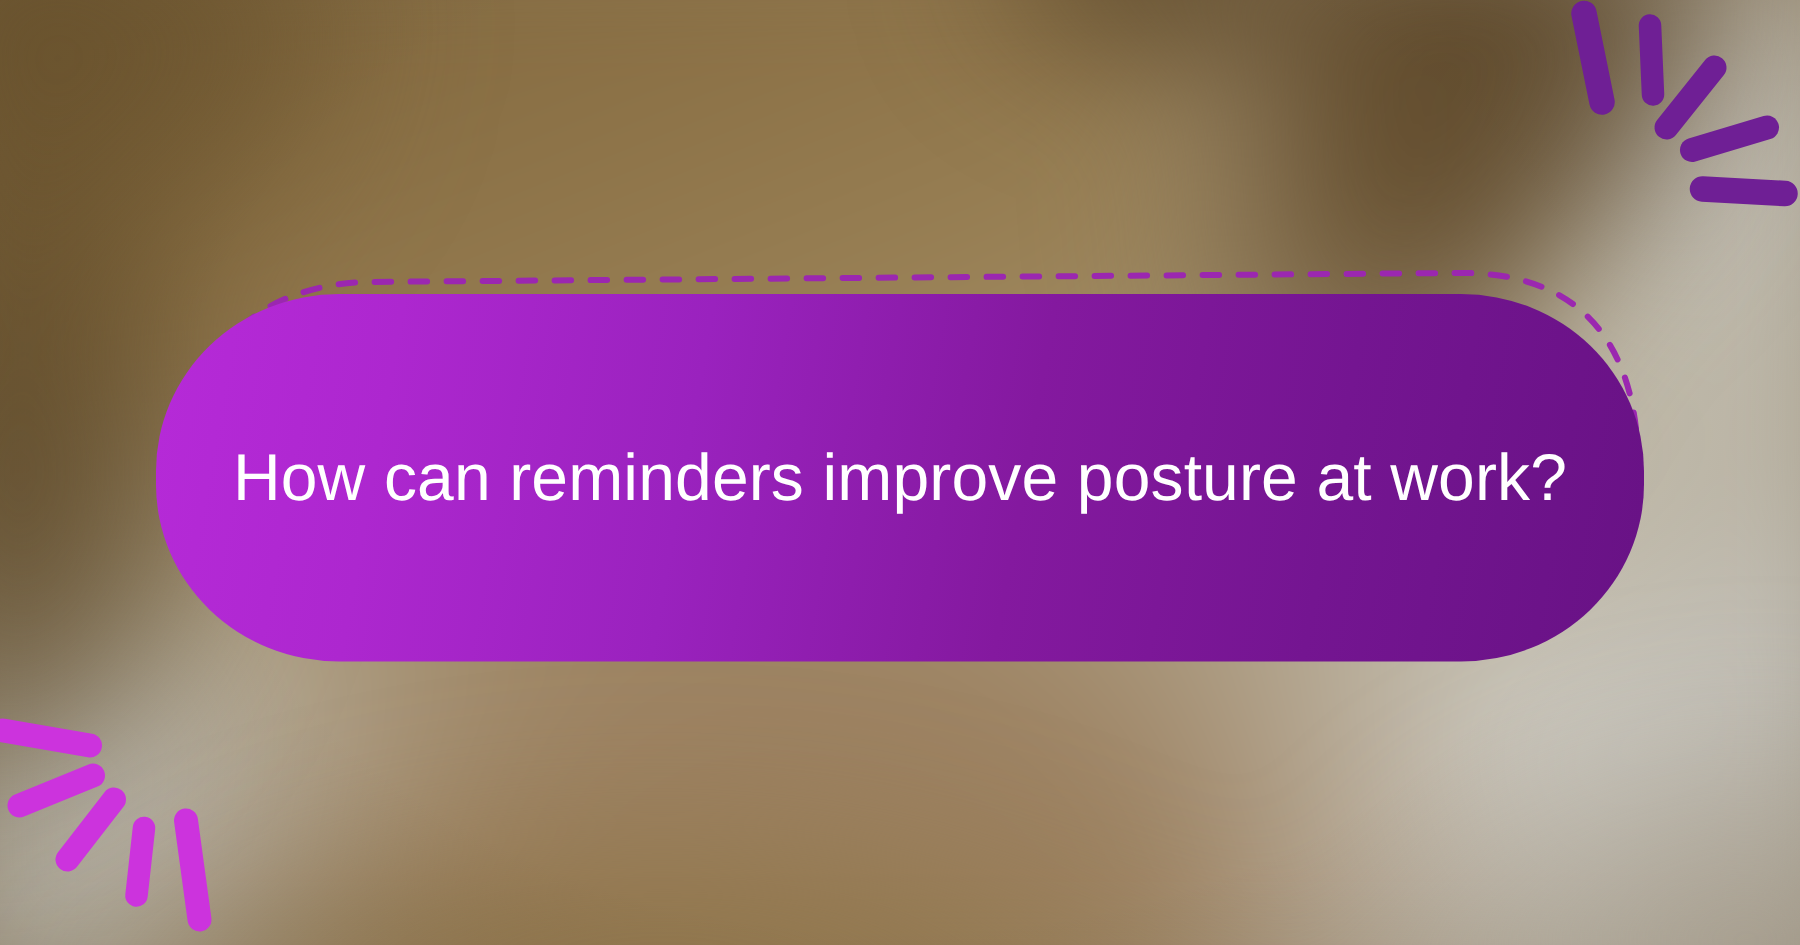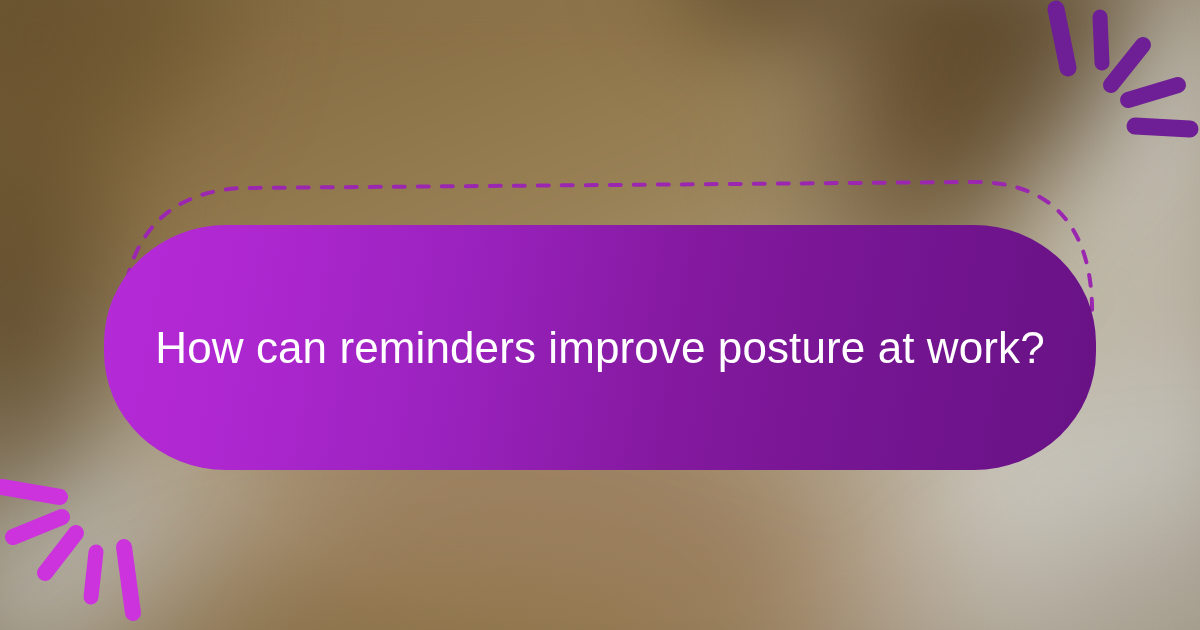--- a/index.html
+++ b/index.html
@@ -76,21 +76,20 @@
     position: absolute;
     left: 104px;
     top: 196px;
     width: 992px;
     height: 245px;
     border-radius: 122px / 118px;
     background: linear-gradient(100deg, #b62ad8 0%, #ad27cf 16%, #9a22be 36%, #84199f 58%, #741591 78%, #681285 100%);
     display: flex;
     align-items: center;
     justify-content: center;
-    margin-top: 29px;
   }
 
   
   .pill::after {
     content: "";
     position: absolute;
     left: -2px;
     right: -2px;
     bottom: -10px;
     height: 26px;

